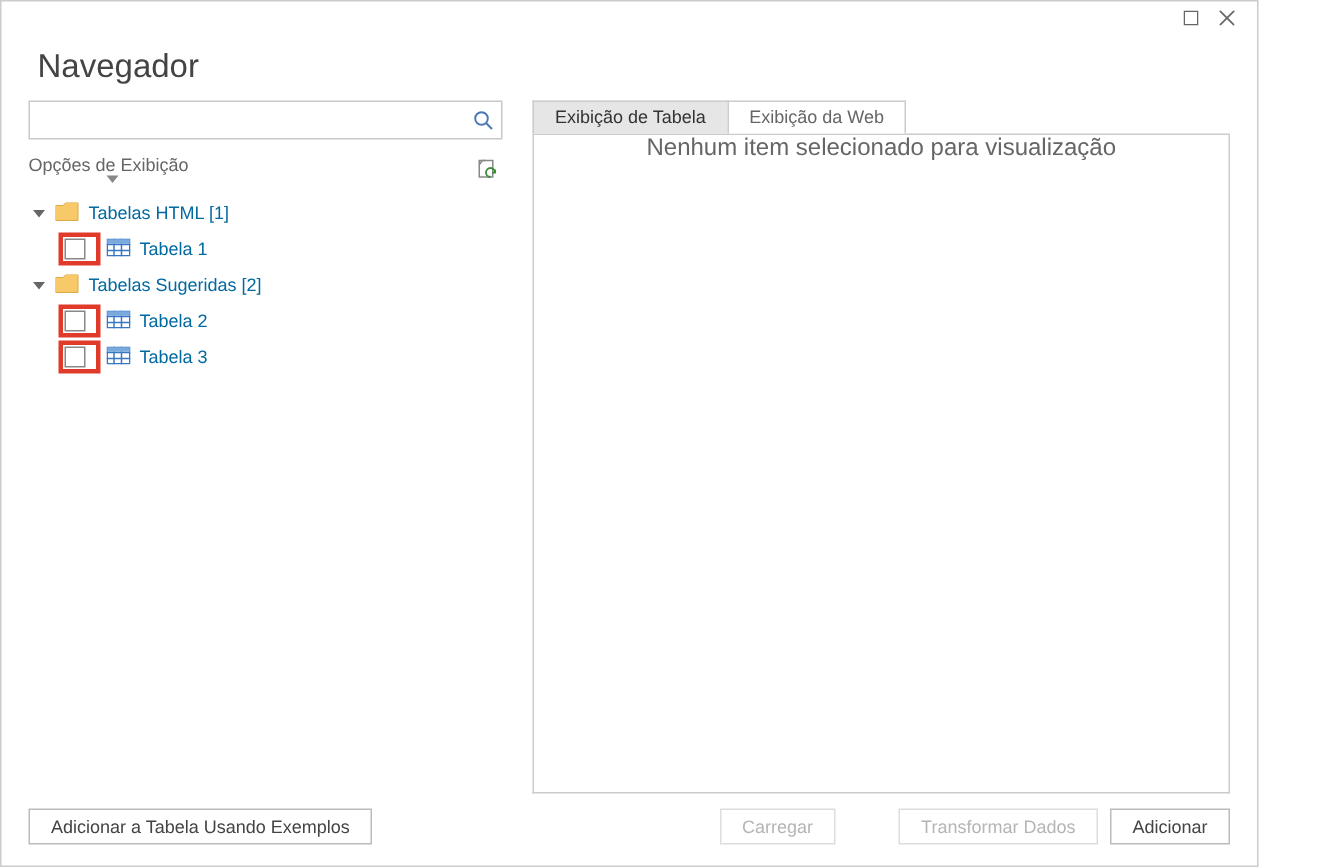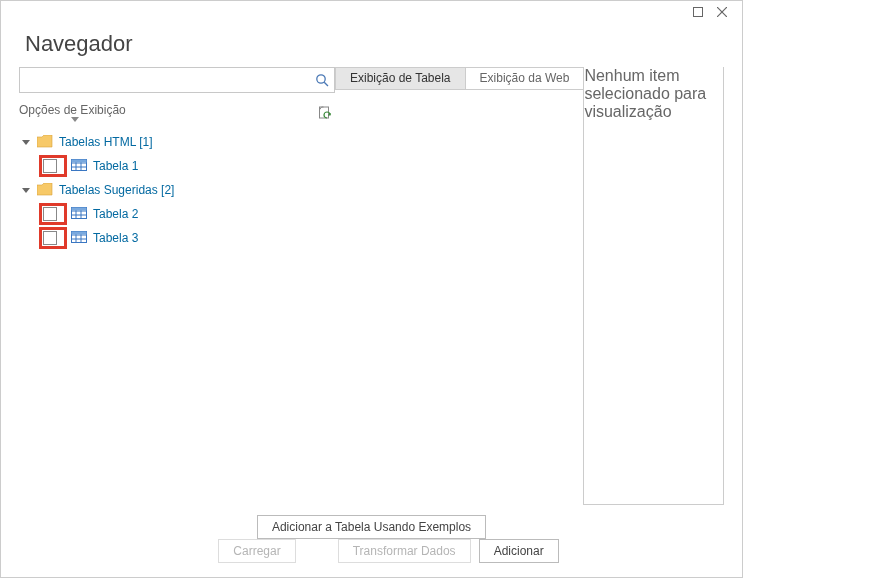--- a/index.html
+++ b/index.html
@@ -4,21 +4,21 @@
 <style>
   html, body {
     margin: 0;
     padding: 0;
     font-family: "Segoe UI", Arial, sans-serif;
     font-size: 12px;
     color: #333;
     background: #fff;
   }
   .window {
-    width: 743px;
+    width: 839px;
     height: 578px;
     box-sizing: border-box;
     border: 1px solid #ccc;
     position: relative;
     display: flex;
     flex-direction: column;
   }
   
   .titlebar {
     height: 18px;
@@ -145,22 +145,23 @@
   .hl {
     border: 3px solid #e03a2a;
     padding:1px;
     display:flex;
     align-items:center;
   }
 
   
   .right-pane {
     flex: 1;
-    display:flex;
-    flex-direction:row;
+    margin-left: 20px;
+    display:flex;
+    flex-direction:column;
     min-width:0;
   }
   .tabs {
     display:flex;
     height:22px;
     border-bottom:1px solid #ccc;
   }
   .tab {
     padding:3px 14px;
     border:1px solid #ccc;
@@ -186,21 +187,20 @@
     color:#666;
     font-size:16px;
   }
 
   
   .footer {
     padding: 10px 18px 14px 18px;
     display:flex;
     justify-content:space-between;
     align-items:center;
-    flex-direction:column;
   }
   .btn {
     border:1px solid #bbb;
     background:#fff;
     color:#444;
     padding:4px 14px;
     font-size:12px;
     cursor:pointer;
   }
   .btn[disabled] {

